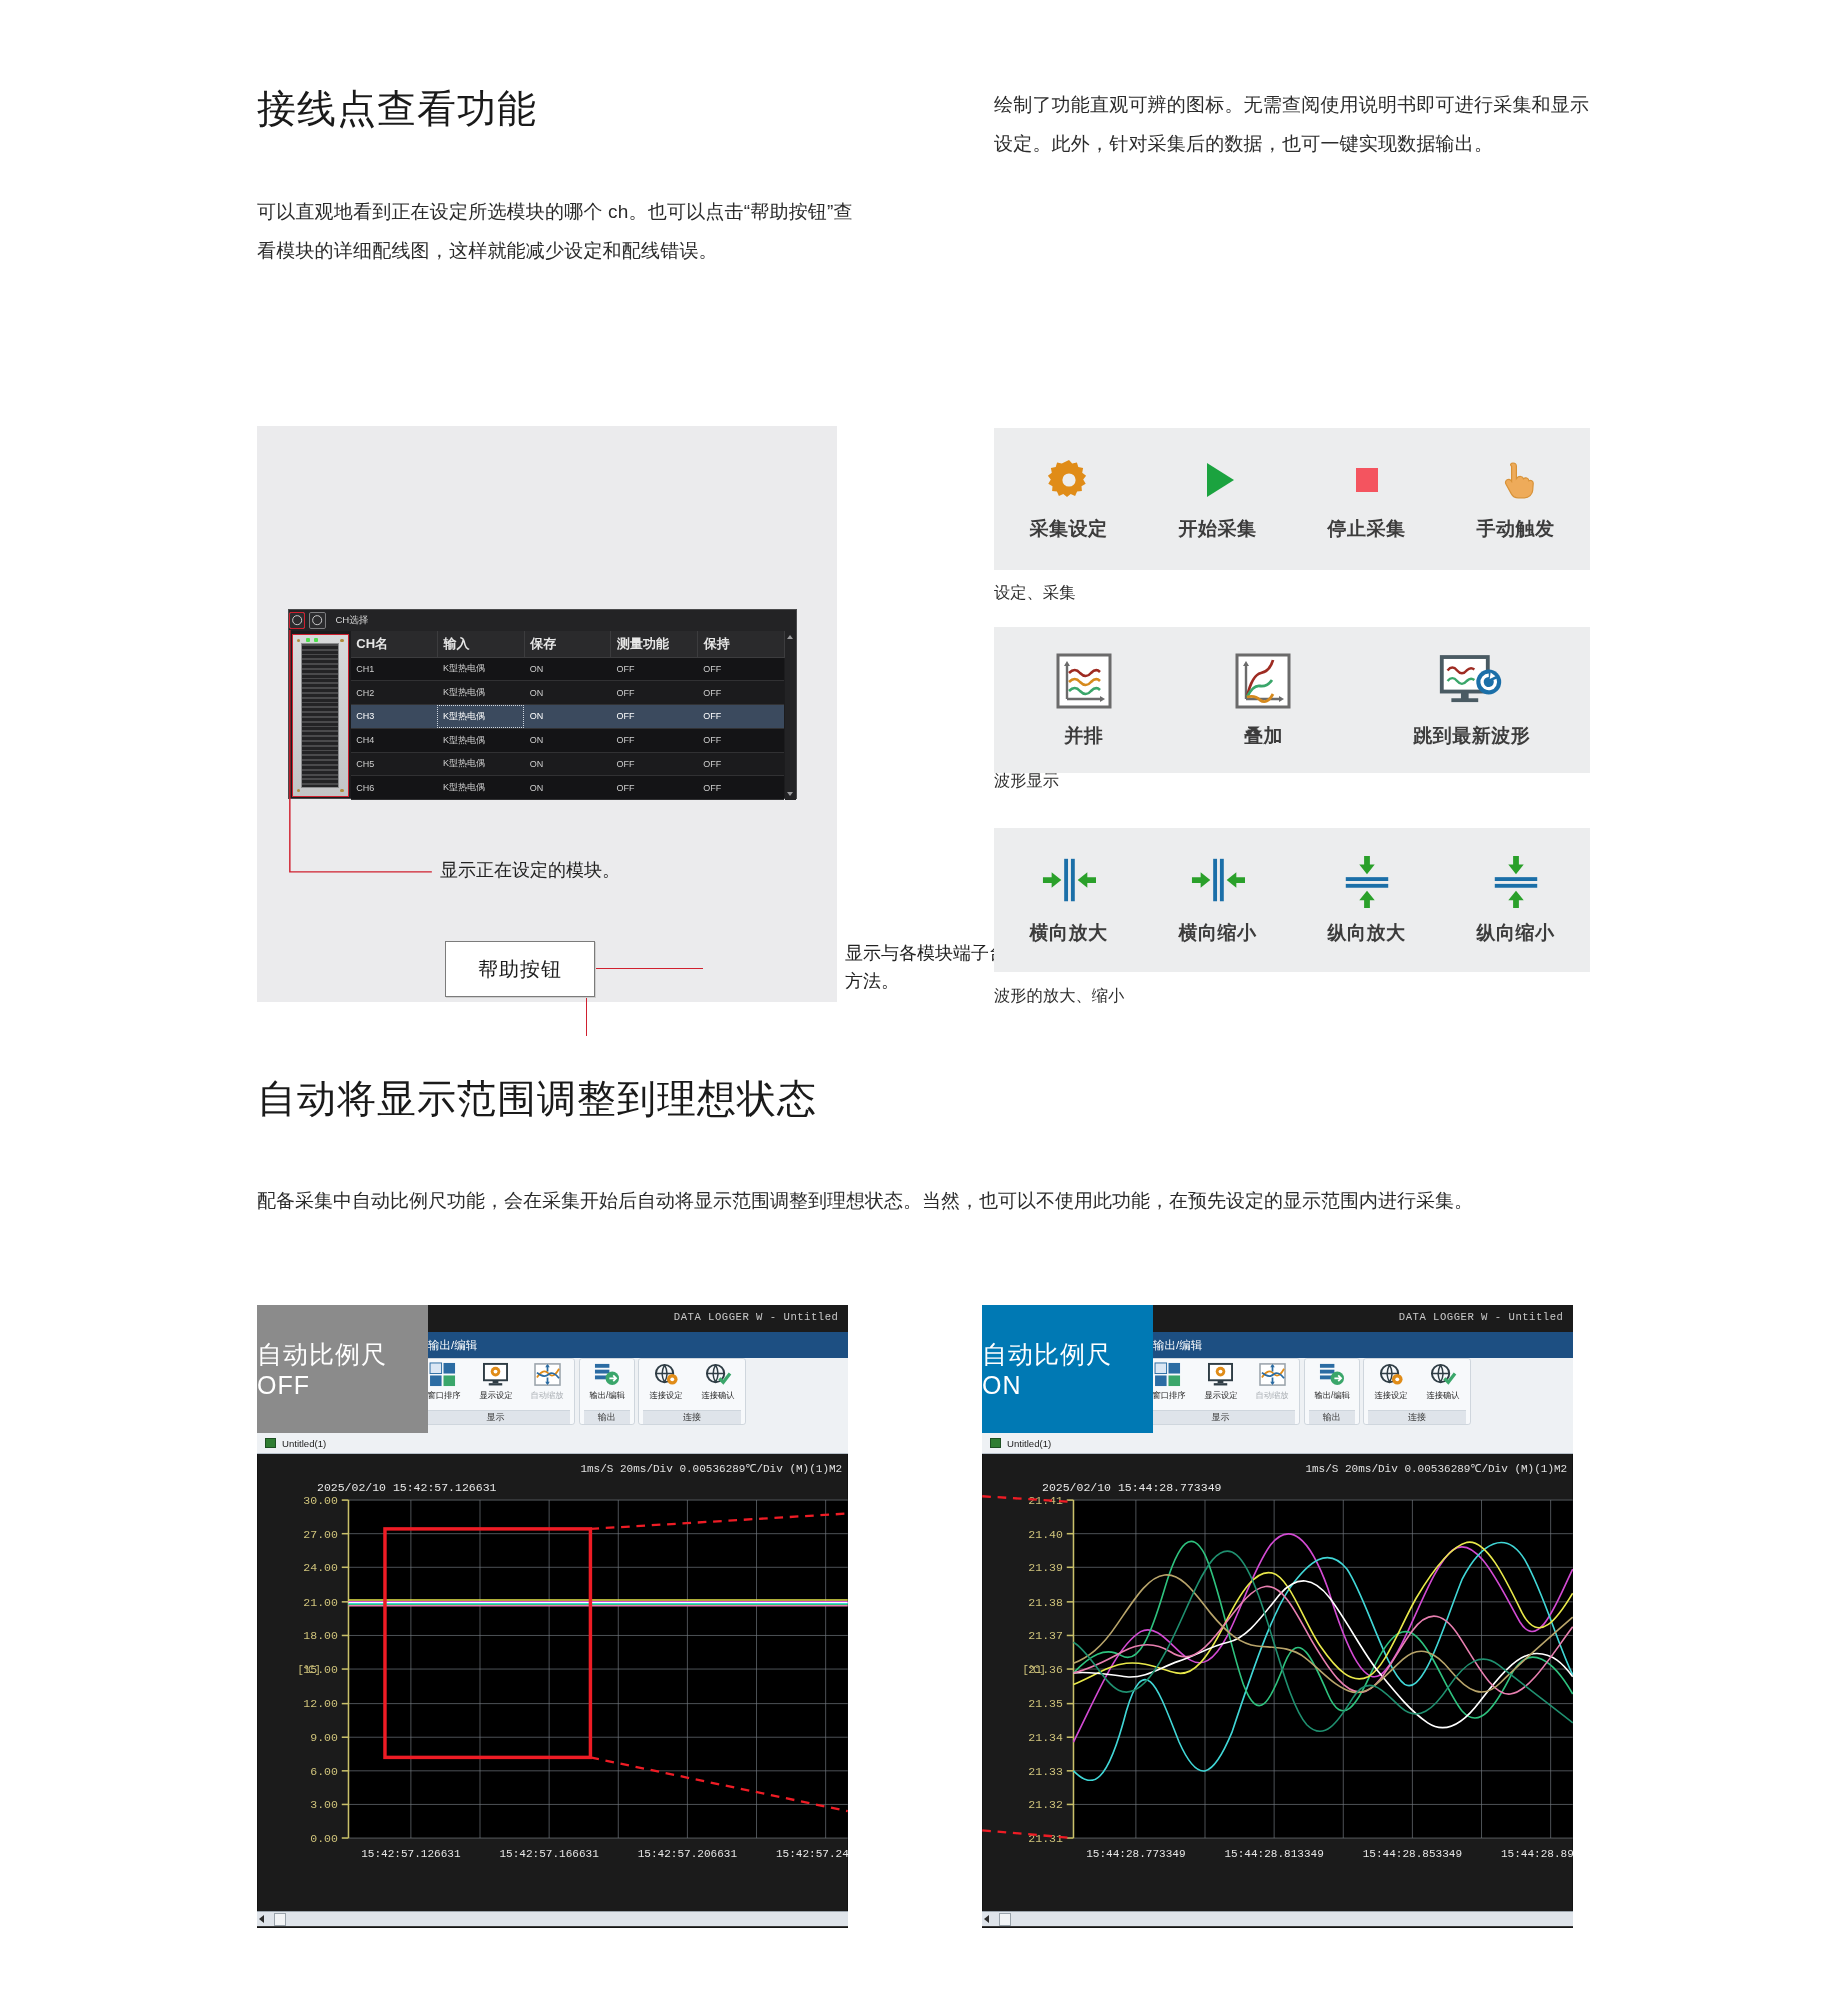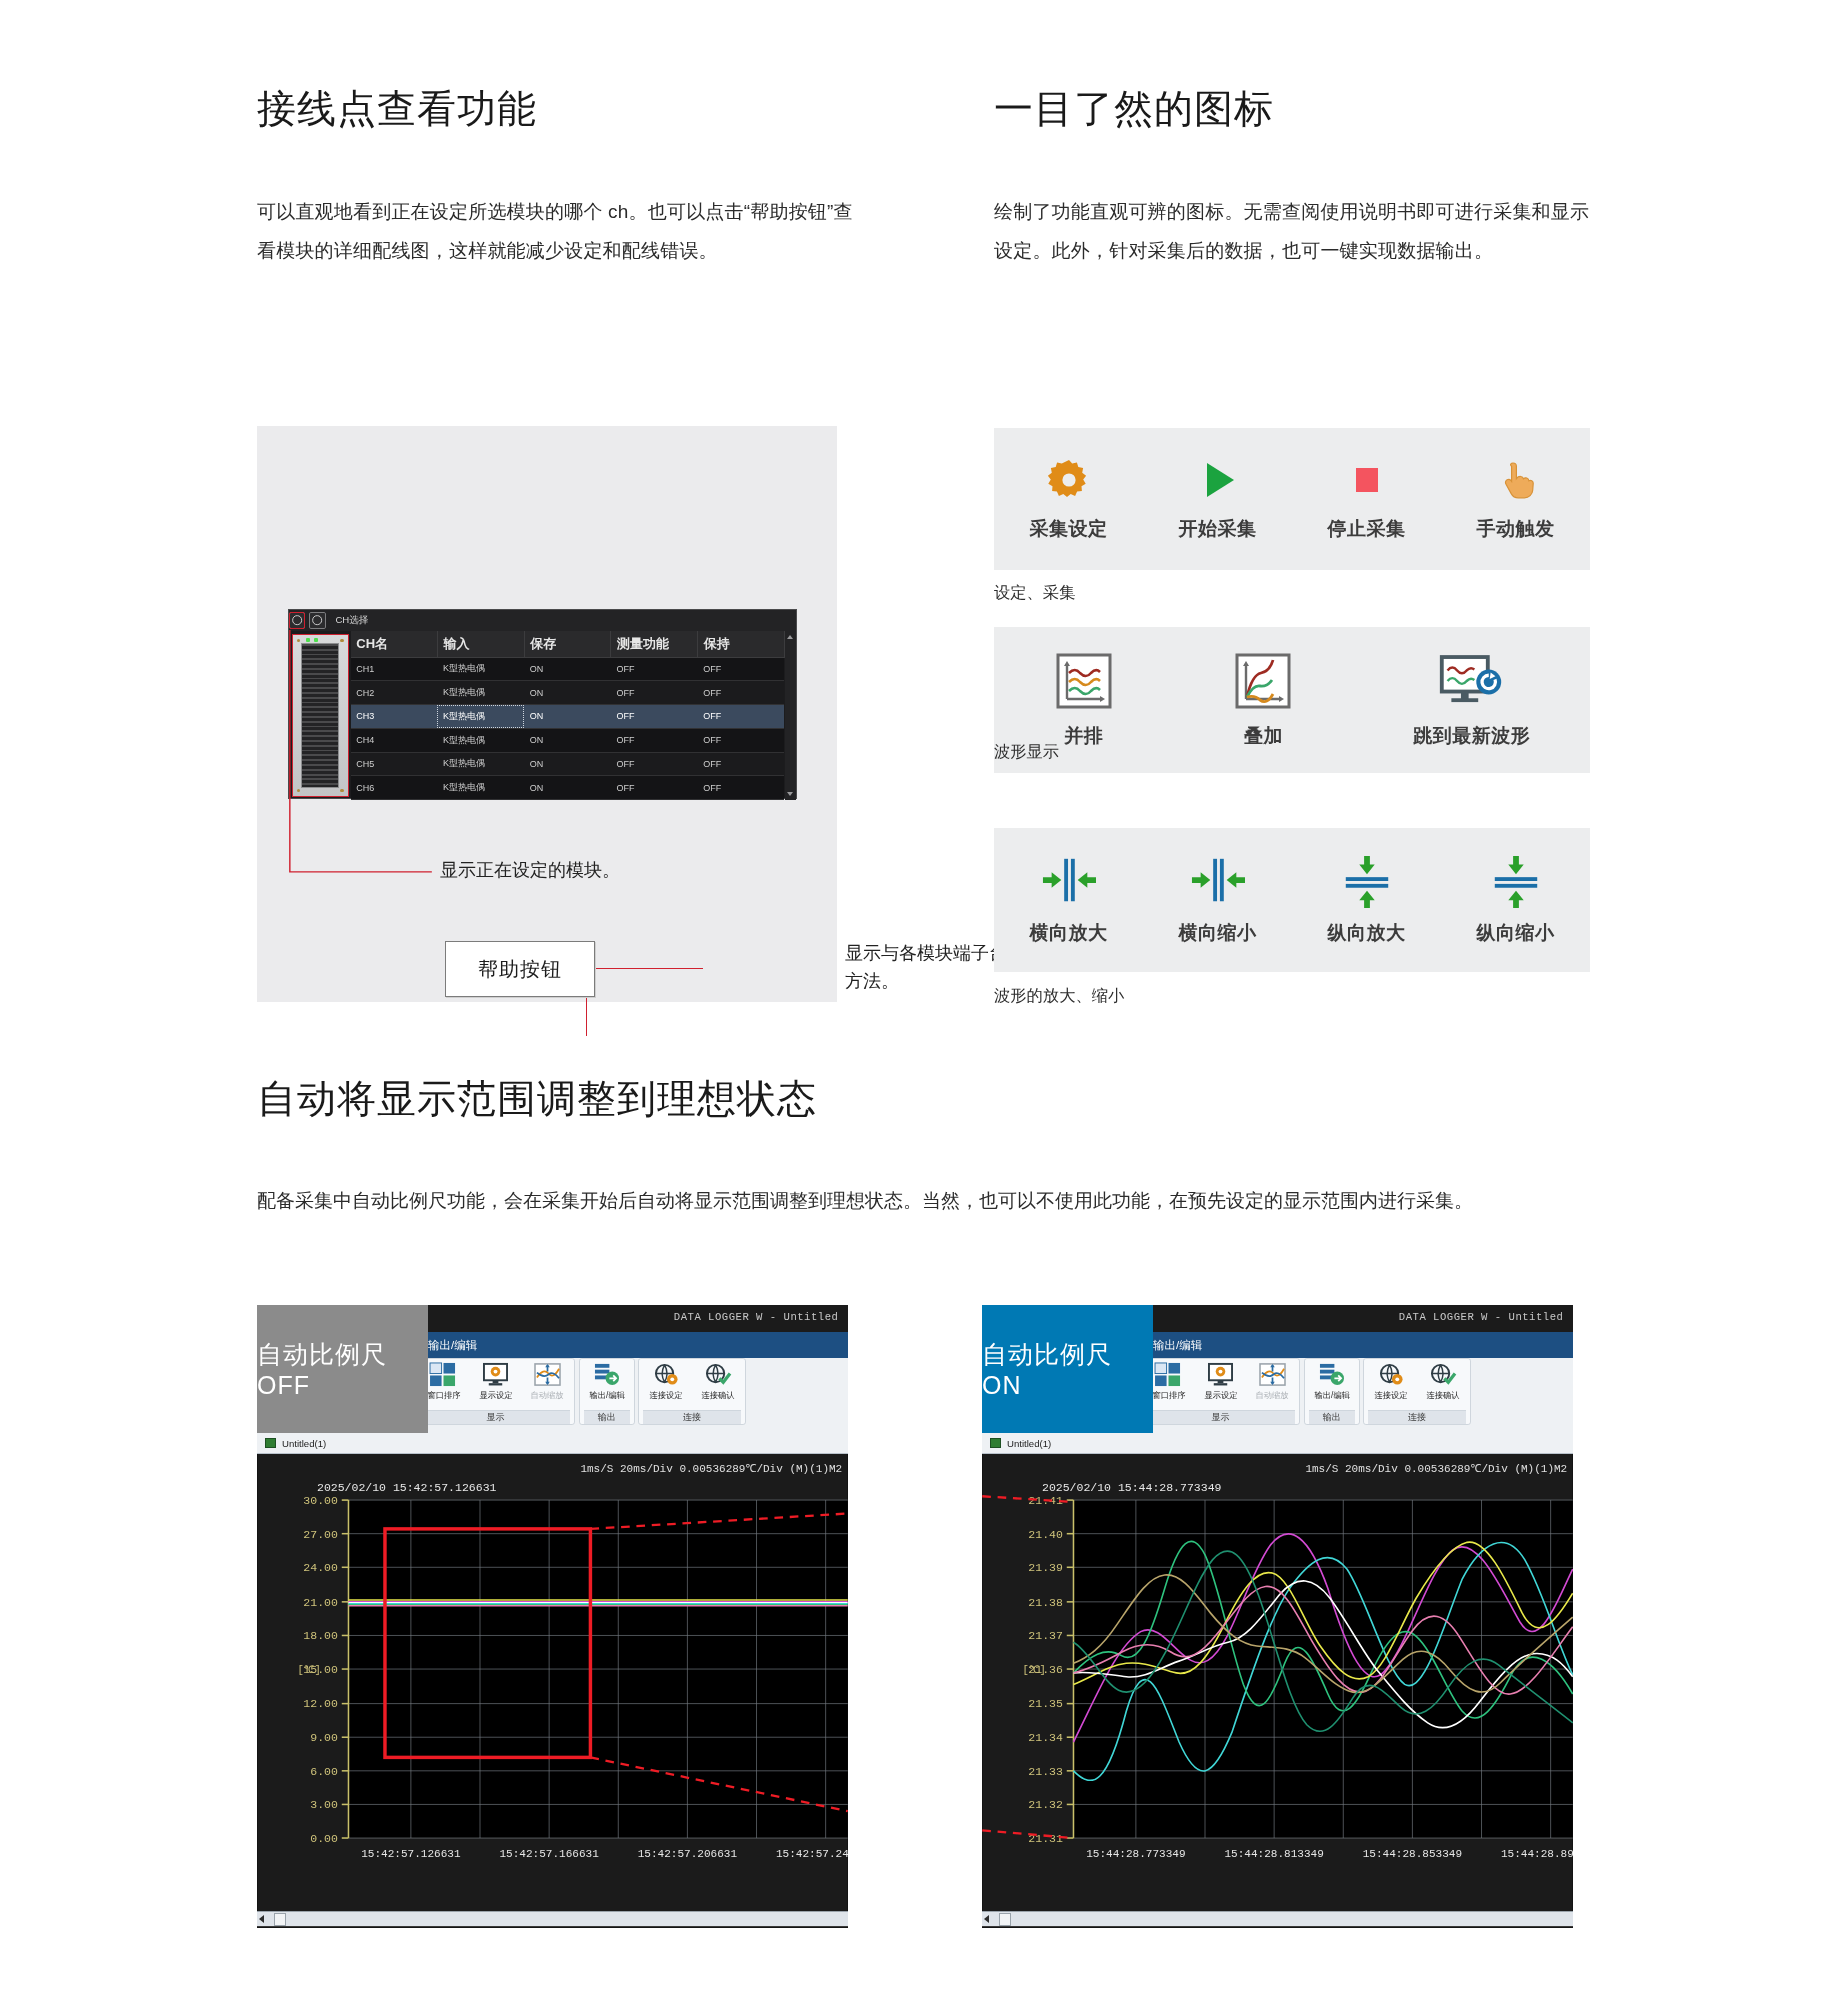--- a/index.html
+++ b/index.html
@@ -107,21 +107,21 @@
     position:absolute; background:#ecedee; display:flex;
     align-items:center; justify-content:space-around;
   }
   .icon-cell { display:flex; flex-direction:column; align-items:center;
     gap:11.5px;font-weight:bold; }
   .icon-label { font-size:19px; color:#3c3c3c; letter-spacing:0.5px; }
   .panel-caption { position:absolute; font-size:16.3px; color:#2d2d2d; }
   .ip1 { left:994px; top:428px; width:596px; height:142px; }
   .cap1{ left:994px; top:582px; }
   .ip2 { left:994px; top:627px; width:596px; height:146px; }
-  .cap2{ left:994px; top:741px; }
+  .cap2{ left:994px; top:770px; }
   .ip3 { left:994px; top:828px; width:596px; height:144px; }
   .cap3{ left:994px; top:985px; }
 
   
   .bottom-title {
     position:absolute; left:257px; top:1072px;
     font-size:39px; font-weight:400; color:#1a1a1a; letter-spacing:1px;
   }
   .bottom-body {
     position:absolute; left:257px; top:1182px; width:1335px;
@@ -285,21 +285,20 @@
       </div>
     </div>
 
     <svg style="position:absolute;left:29px;top:202px;" width="403" height="269" viewBox="0 0 420 280">
       <path d="M4,2 L4,254 L152,254" stroke="#d0202f" stroke-width="1.5" fill="none"></path>
     </svg>
     <div style="position:absolute;left:183px;top:432px;font-size:18px;color:#222;">显示正在设定的模块。</div>
   </div>
 
   <div class="col-right">
-    <h2 class="section-title">一目了然的图标</h2>
     <p class="section-body">绘制了功能直观可辨的图标。无需查阅使用说明书即可进行采集和显示设定。此外，针对采集后的数据，也可一键实现数据输出。</p>
   </div>
 
   <div class="icon-panel ip1">
     <div class="icon-cell">
       <svg width="48" height="48" viewBox="0 0 48 48">
         <path fill="#e08c18" d="M24 4l3.2 3.6 4.7-1.2 1.4 4.6 4.8 1-0.9 4.8 3.9 2.9-2.9 3.9 2.5 4.2-4.2 2.4 0.4 4.8-4.8 0.6-2 4.4-4.4-2-3.7 3.1-3.7-3.1-4.4 2-2-4.4-4.8-0.6 0.4-4.8-4.2-2.4 2.5-4.2-2.9-3.9 3.9-2.9-0.9-4.8 4.8-1 1.4-4.6 4.7 1.2z"></path>
         <circle cx="24" cy="24" r="6.6" fill="#ecedee"></circle>
       </svg>
       <span class="icon-label">采集设定</span>

